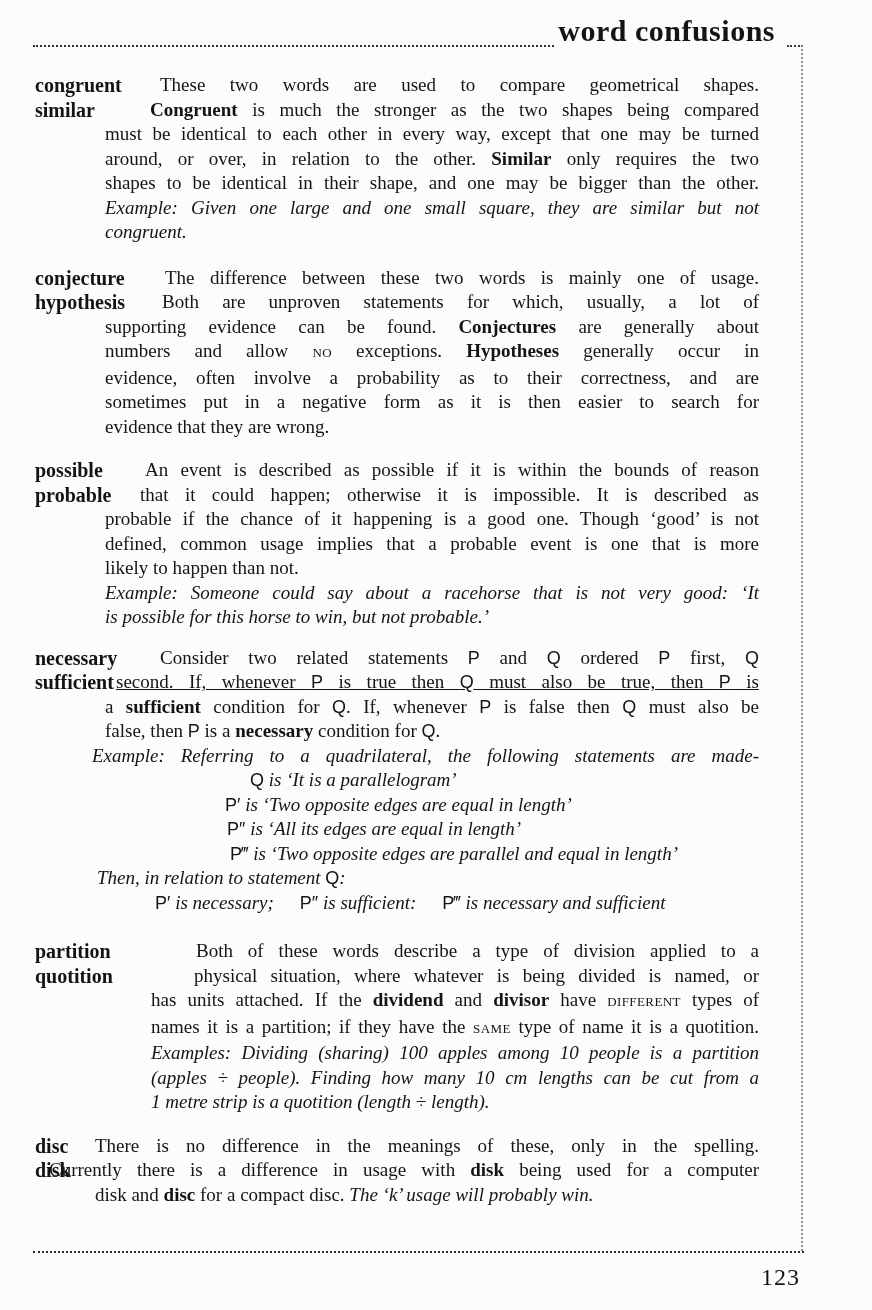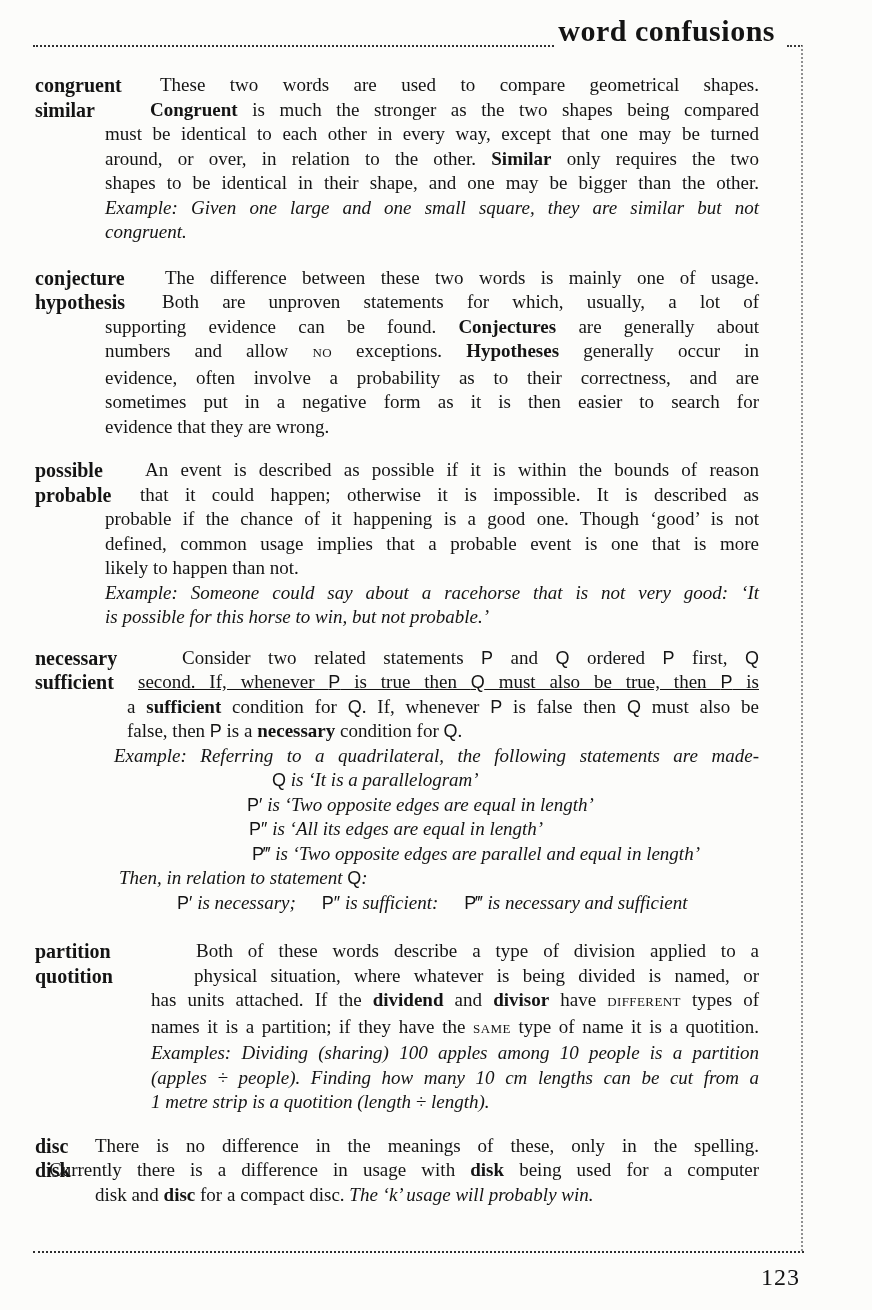--- a/index.html
+++ b/index.html
@@ -20,21 +20,21 @@
   .rule-bottom { left:33px; top:1251px; width:771px; }
   .bracket {
     position:absolute; left:787px; top:45px; width:16px; height:1206px;
     border-top:2px dotted #3a3a3a; border-right:2px dotted #8f8f8f;
   }
   .entries { position:absolute; left:0; top:73px; width:856px; }
   .entry { position:relative; margin-bottom:20px; }
   .entry:nth-child(1){ margin-bottom:21px; }
   .entry:nth-child(2){ margin-bottom:19px; }
   .entry:nth-child(3){ margin-bottom:16px; }
-  .entry:nth-child(4){ margin-bottom:24px;padding-left:22px; }
+  .entry:nth-child(4){ margin-bottom:24px; }
   .entry:nth-child(5){ margin-bottom:19px;padding-left:46px; }
   .hw {
     position:absolute; left:35px; font-weight:bold; font-size:20px; line-height:24.5px;
   }
   .line {
     font-size:19px; line-height:24.5px; margin-right:97px; white-space:normal;
   }
   .line.j { text-align:justify; text-align-last:justify; }
   .sg-b { font-weight:bold; }
   .sg-i { font-style:italic; }

